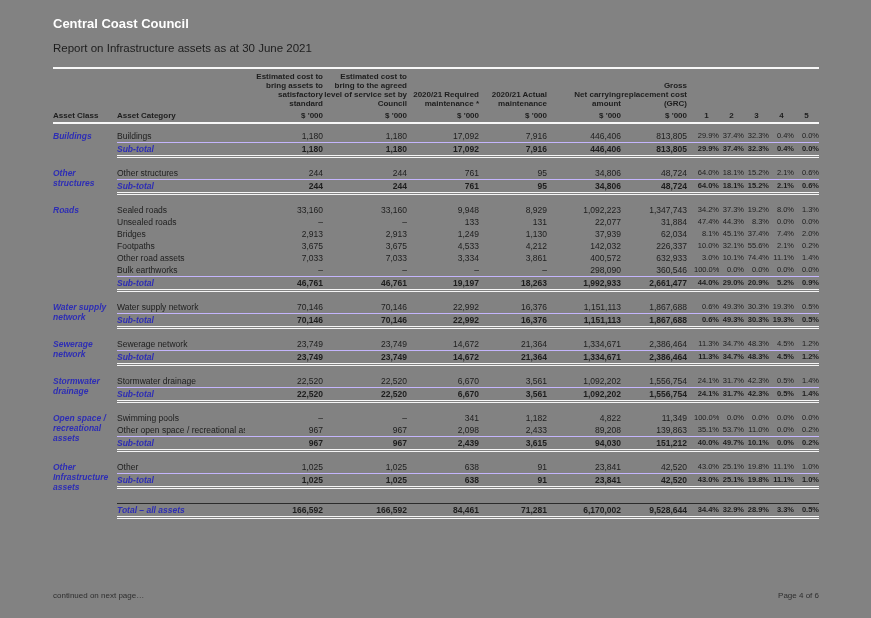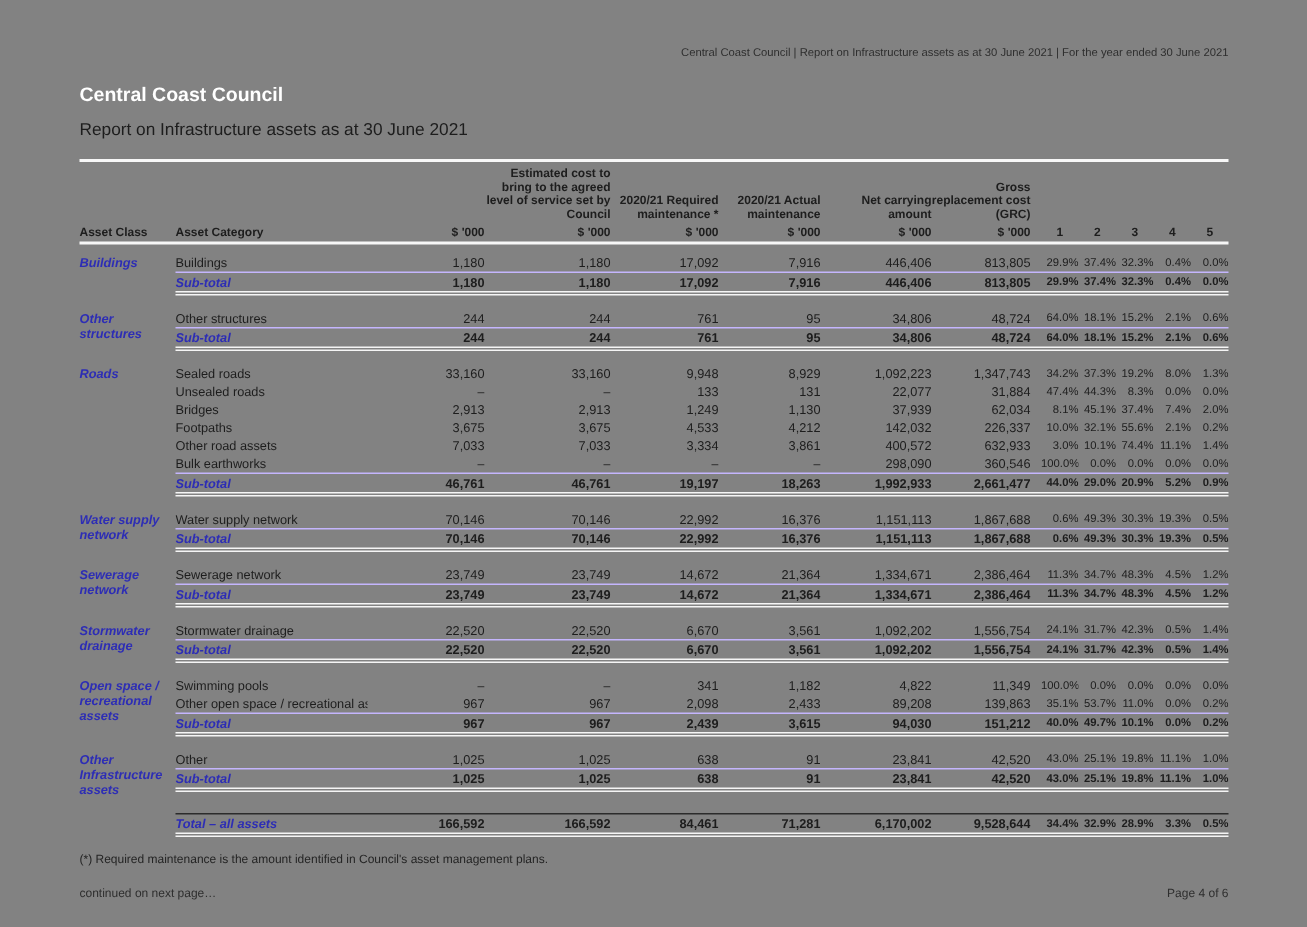--- a/index.html
+++ b/index.html
@@ -58,31 +58,31 @@
     position:absolute; left:53px; right:52px; bottom:18px;
     display:flex; justify-content:space-between; font-size:8px; color:#2e2e2e;
   }
 </style>
 </head>
 <body>
 
 <div class="page">
   <div class="content">
 
-    <div class="running-header">Central Coast Council | Report on Infrastructure assets as at 30 June 2021 | For the year ended 30 June 2021</div>
     <h1 class="council-name">Central Coast Council</h1>
     <h2 class="report-title">Report on Infrastructure assets as at 30 June 2021</h2>
 
     <div class="itable">
 
       <div class="thead">
         <div class="th th-left th-r2">Asset Class</div>
         <div class="th th-left th-r2">Asset Category</div>
 
         <div class="th th-num th-r2">
+          <div>Estimated cost to bring assets to satisfactory standard</div>
           <div class="unit">$ '000</div>
         </div>
         <div class="th th-num th-r2">
           <div>Estimated cost to bring to the agreed level of service set by Council</div>
           <div class="unit">$ '000</div>
         </div>
         <div class="th th-num th-r2">
           <div>2020/21 Required maintenance *</div>
           <div class="unit">$ '000</div>
         </div>
@@ -493,20 +493,19 @@
                 <div class="td cond">32.9%</div>
                 <div class="td cond">28.9%</div>
                 <div class="td cond">3.3%</div>
                 <div class="td cond">0.5%</div>
               </div>
             </div>
           </div>
         </div>
     </div>
 
-    <div class="footnote">(*) Required maintenance is the amount identified in Council's asset management plans.</div>
   </div>
 
   <div class="footer">
     <span>continued on next page…</span>
     <span>Page 4 of 6</span>
   </div>
 </div>
 
 </body></html>

